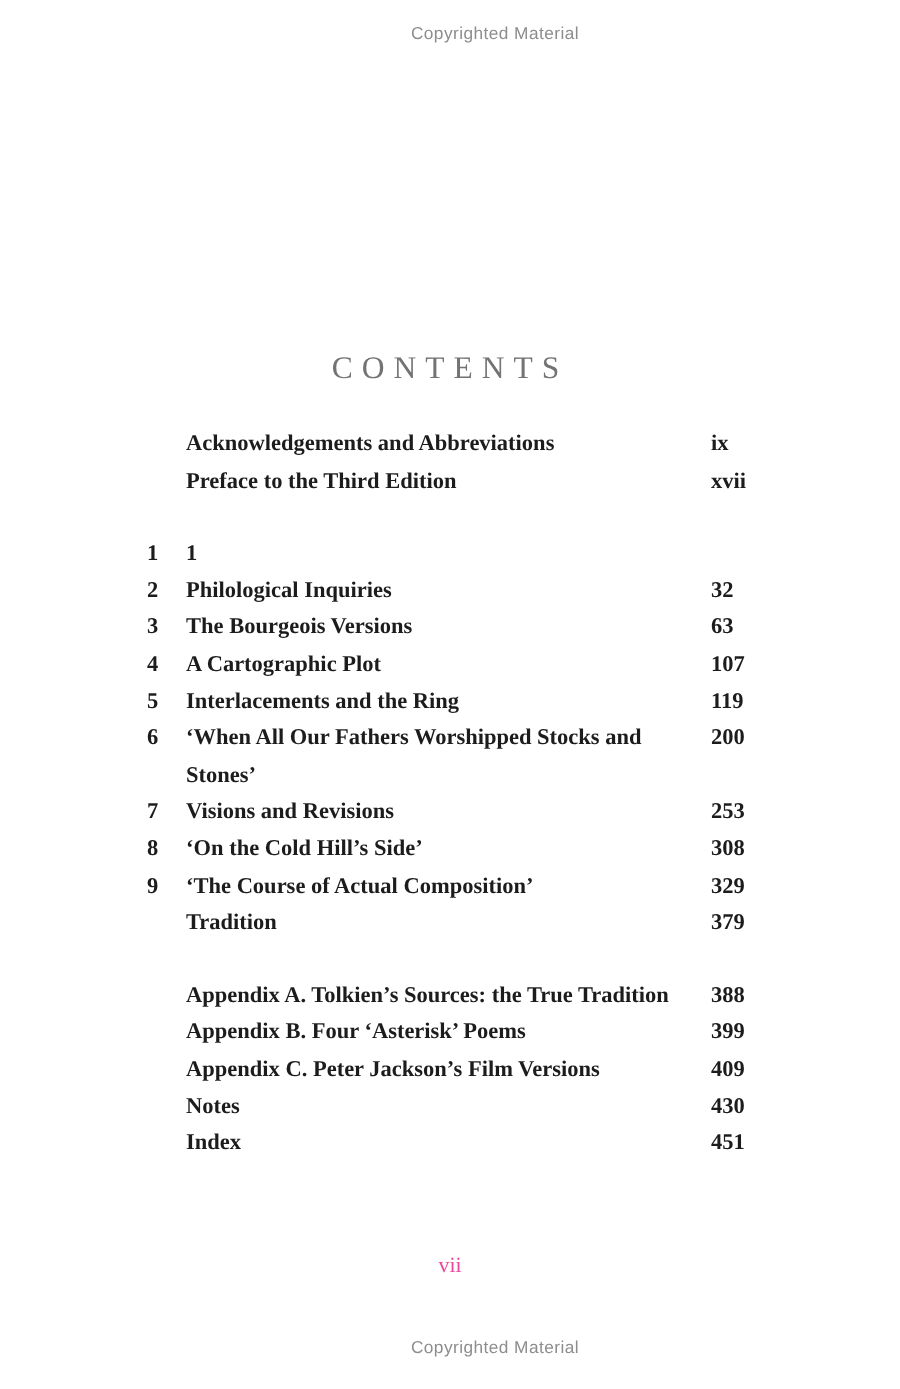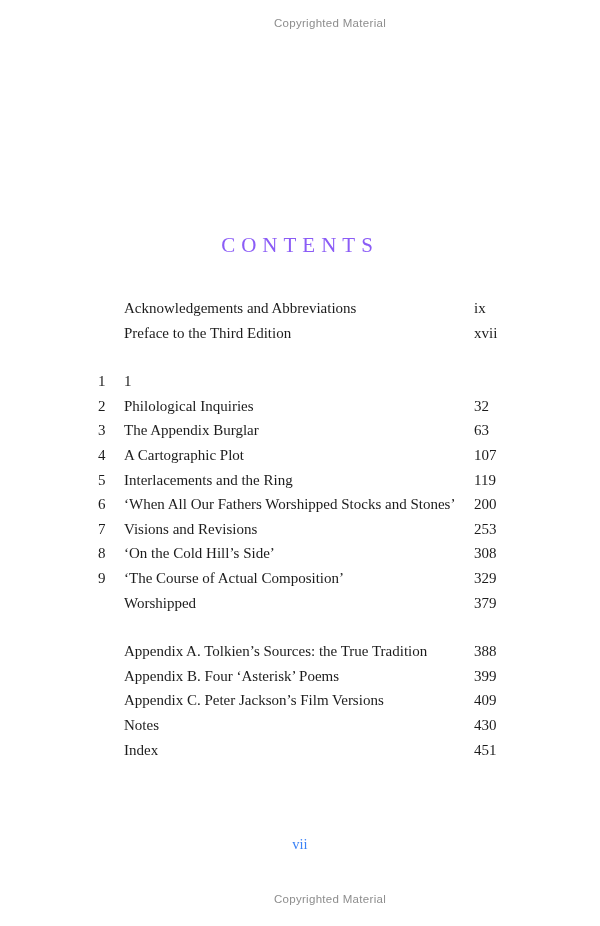--- a/index.html
+++ b/index.html
@@ -31,29 +31,30 @@
   .copyright-bottom { top: 893px; }
 
   .book-title {
     position: absolute;
     top: 233px;
     left: 0;
     width: 100%;
     text-align: center;
     font-size: 21px;
     letter-spacing: 6px;
-    color: #8b5cf6;
+    color: #737373;
     font-weight: 400;
   }
 
   .toc {
     position: absolute;
-    top: 296px;
+    top: 284px;
     left: 98px;
     right: 92px;
+    font-weight: bold;
   }
   .toc-row {
     display: flex;
     align-items: baseline;
     line-height: 24.6px;
     font-size: 15px;
   }
   .toc-row .num {
     width: 26px;
     flex: 0 0 26px;
@@ -69,21 +70,21 @@
   }
   .group-gap { height: 24px; }
 
   .folio {
     position: absolute;
     top: 836px;
     left: 0;
     width: 100%;
     text-align: center;
     font-size: 14.5px;
-    color: #3b82f6;
+    color: #ec4899;
   }
 </style>
 </head>
 <body>
 
 <div class="page">
 
   <div class="copyright copyright-top">Copyrighted Material</div>
 
   <div class="book-title">CONTENTS</div>
@@ -107,21 +108,21 @@
       <span class="num">1</span>
       <span class="pg">1</span>
     </div>
     <div class="toc-row">
       <span class="num">2</span>
       <span class="entry-title">Philological Inquiries</span>
       <span class="pg">32</span>
     </div>
     <div class="toc-row">
       <span class="num">3</span>
-      <span class="entry-title">The Appendix Burglar</span>
+      <span class="entry-title">The Bourgeois Versions</span>
       <span class="pg">63</span>
     </div>
     <div class="toc-row">
       <span class="num">4</span>
       <span class="entry-title">A Cartographic Plot</span>
       <span class="pg">107</span>
     </div>
     <div class="toc-row">
       <span class="num">5</span>
       <span class="entry-title">Interlacements and the Ring</span>
@@ -142,21 +143,21 @@
       <span class="entry-title">‘On the Cold Hill’s Side’</span>
       <span class="pg">308</span>
     </div>
     <div class="toc-row">
       <span class="num">9</span>
       <span class="entry-title">‘The Course of Actual Composition’</span>
       <span class="pg">329</span>
     </div>
     <div class="toc-row">
       <span class="num"></span>
-      <span class="entry-title">Worshipped</span>
+      <span class="entry-title">Tradition</span>
       <span class="pg">379</span>
     </div>
 
     <div class="group-gap"></div>
 
     <div class="toc-row">
       <span class="num"></span>
       <span class="entry-title">Appendix A. Tolkien’s Sources: the True Tradition</span>
       <span class="pg">388</span>
     </div>

